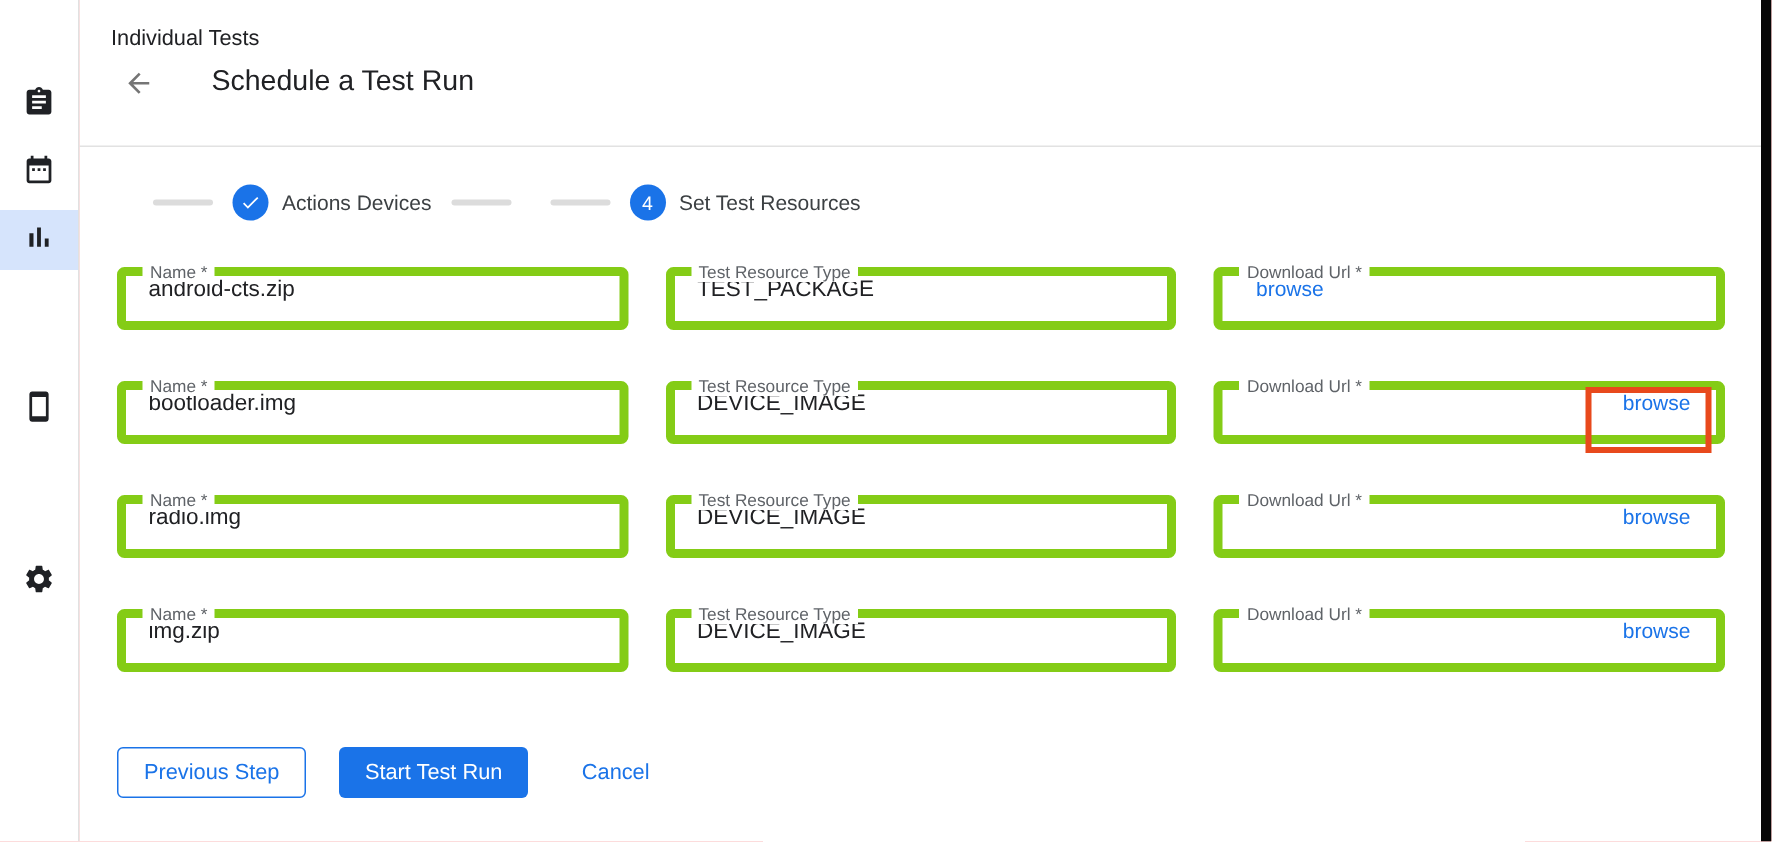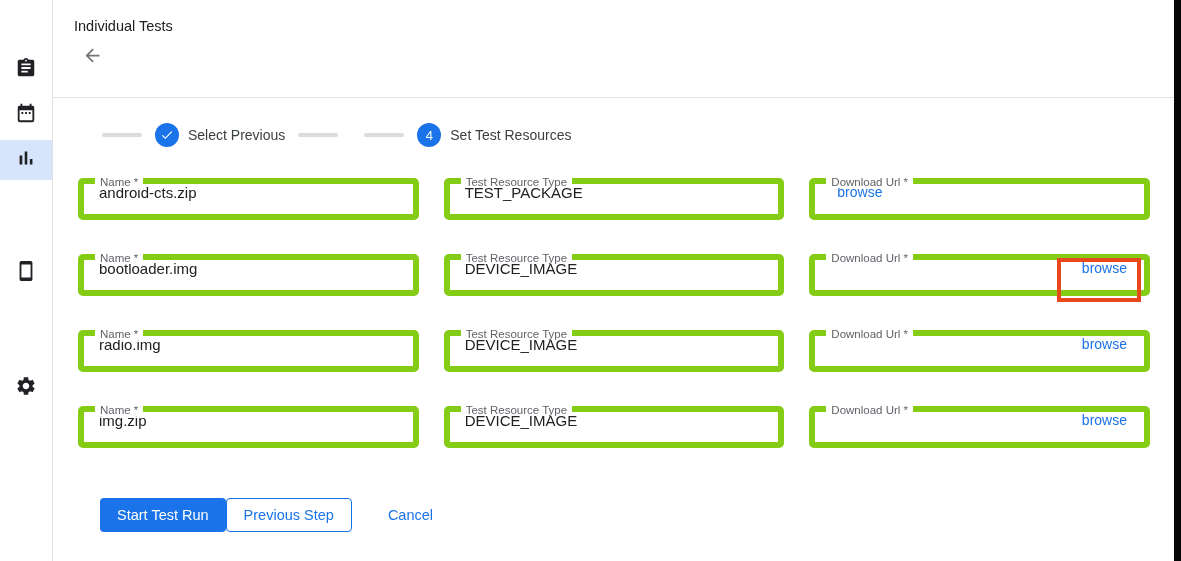--- a/index.html
+++ b/index.html
@@ -106,32 +106,33 @@
   <main class="content">
 
     <div class="header">
       <div class="breadcrumb">Individual Tests</div>
       <div class="title-row">
         <span class="back-arrow">
           <svg viewBox="0 0 24 24">
               <path d="M20 11H7.83l5.59-5.59L12 4l-8 8 8 8 1.41-1.41L7.83 13H20v-2z"></path>
             </svg>
         </span>
+        <h1 class="page-title">Schedule a Test Run</h1>
       </div>
     </div>
 
     <div class="stepper">
       <span class="connector"></span>
       <div class="step">
         <span class="step-circle">
           <svg viewBox="0 0 24 24">
               <path d="M9 16.17 4.83 12l-1.42 1.41L9 19 21 7l-1.41-1.41z"></path>
             </svg>
         </span>
-        <span class="step-label">Select Previous</span>
+        <span class="step-label">Actions Devices</span>
       </div>
       <span class="connector"></span>
       <span class="connector"></span>
       <div class="step">
         <span class="step-circle">
           <span class="step-num">4</span>
         </span>
         <span class="step-label">Set Test Resources</span>
       </div>
     </div>
@@ -213,21 +214,21 @@
       <div class="field">
         <span class="field-label">Download Url *</span>
         <div class="field-inner">
           <span class="field-value"></span>
           <a class="browse-link">browse</a>
         </div>
       </div>
     </div>
 
     <div class="actions">
+      <button class="btn btn-outlined">Previous Step</button>
       <button class="btn btn-filled">Start Test Run</button>
-      <button class="btn btn-outlined">Previous Step</button>
       <button class="btn btn-text">Cancel</button>
     </div>
 
   </main>
 
   <div class="edge-strip"></div>
 </div>
 
 </body></html>

